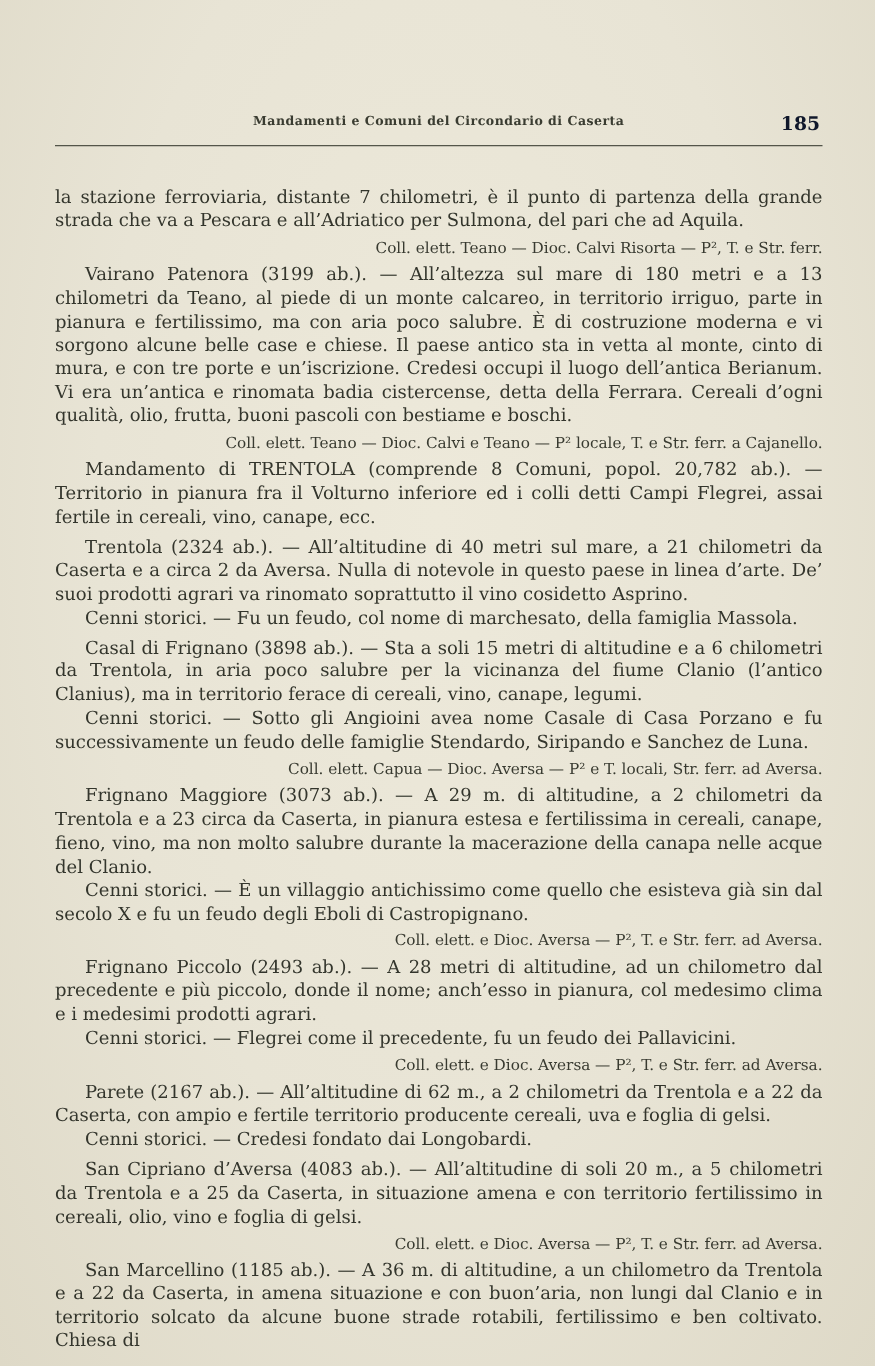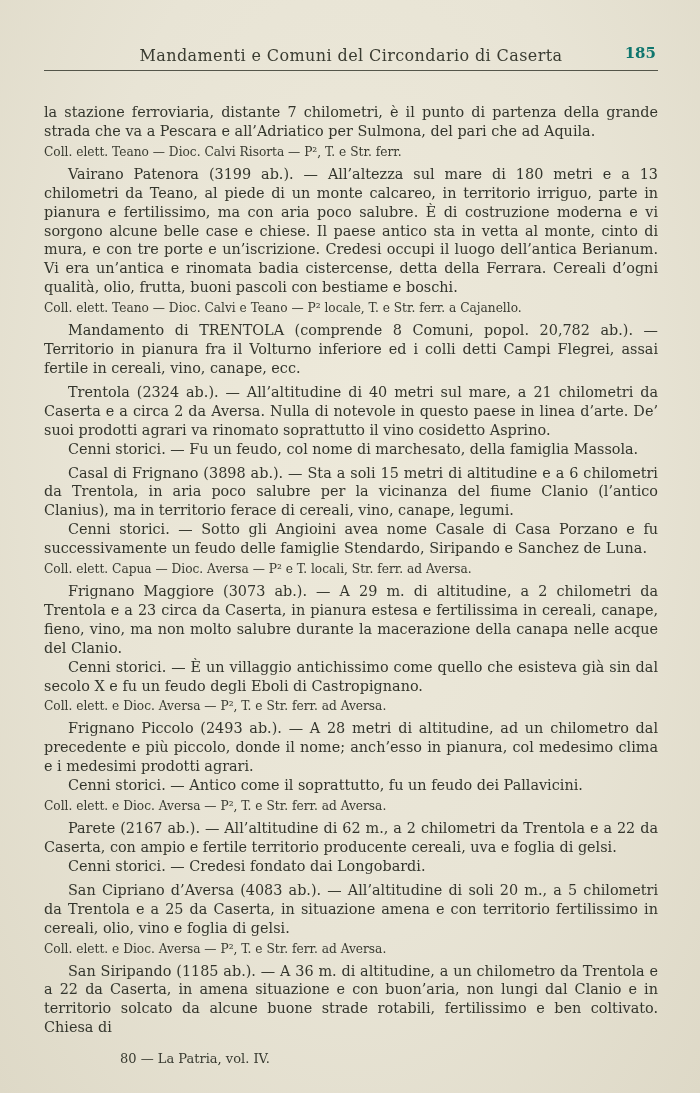--- a/index.html
+++ b/index.html
@@ -9,49 +9,50 @@
     font-family: "DejaVu Serif", "Liberation Serif", serif;
     color: #33352c;
     overflow: hidden;
   }
   .page { padding: 46px 42px 0 44px; }
 
   .header { position: relative; height: 19px; }
   .running-title {
     display: block;
     text-align: center;
-    font-size: 16px;
-    font-weight: normal;
+    font-size: 10px;
+    font-weight: bold;
     letter-spacing: 0.4px;
     color: #3a3c31;
+    margin-top: 46px;
   }
   .page-number {
     position: absolute;
     right: 2px;
     top: -2px;
     font-size: 15px;
     font-weight: bold;
-    color: #0f766e;
+    color: #0f172a;
   }
   .header-rule {
     border: none;
     border-top: 1.2px solid rgba(58, 60, 49, 0.85);
     margin: 5px 0 26px 0;
   }
 
   .body {
     font-size: 14.4px;
     line-height: 18.9px;
     text-align: justify;
   }
   .body p { text-indent: 24px; }
   .body p.continuation { text-indent: 0; margin-top: 32px; }
   .body p.entry { margin-top: 5px; }
   .body p.note {
-    text-align: left;
+    text-align: right;
     text-indent: 0;
     font-size: 12.2px;
     line-height: 16px;
     margin: 3px 0 3px 0;
     color: #383a30;
   }
   span.bold { font-weight: normal; }
   span.italic { }
 
   .footer {
@@ -80,26 +81,26 @@
       <p class="entry"><span class="bold">Mandamento di TRENTOLA</span><span class="normal"> (comprende 8 Comuni, popol. 20,782 ab.). — Territorio in pianura fra il Volturno inferiore ed i colli detti Campi Flegrei, assai fertile in cereali, vino, canape, ecc.</span></p>
       <p class="entry"><span class="bold">Trentola</span><span class="normal"> (2324 ab.). — All’altitudine di 40 metri sul mare, a 21 chilometri da Caserta e a circa 2 da Aversa. Nulla di notevole in questo paese in linea d’arte. De’ suoi prodotti agrari va rinomato soprattutto il vino cosidetto </span><span class="italic">Asprino</span><span class="normal">.</span></p>
       <p class="para"><span class="italic">Cenni storici</span><span class="normal">. — Fu un feudo, col nome di marchesato, della famiglia Massola.</span></p>
       <p class="entry"><span class="bold">Casal di Frignano</span><span class="normal"> (3898 ab.). — Sta a soli 15 metri di altitudine e a 6 chilometri da Trentola, in aria poco salubre per la vicinanza del fiume Clanio (l’antico </span><span class="italic">Clanius</span><span class="normal">), ma in territorio ferace di cereali, vino, canape, legumi.</span></p>
       <p class="para"><span class="italic">Cenni storici</span><span class="normal">. — Sotto gli Angioini avea nome Casale di Casa Porzano e fu successivamente un feudo delle famiglie Stendardo, Siripando e Sanchez de Luna.</span></p>
       <p class="note"><span class="normal">Coll. elett. Capua — Dioc. Aversa — P² e T. locali, Str. ferr. ad Aversa.</span></p>
       <p class="entry"><span class="bold">Frignano Maggiore</span><span class="normal"> (3073 ab.). — A 29 m. di altitudine, a 2 chilometri da Trentola e a 23 circa da Caserta, in pianura estesa e fertilissima in cereali, canape, fieno, vino, ma non molto salubre durante la macerazione della canapa nelle acque del Clanio.</span></p>
       <p class="para"><span class="italic">Cenni storici</span><span class="normal">. — È un villaggio antichissimo come quello che esisteva già sin dal secolo X e fu un feudo degli Eboli di Castropignano.</span></p>
       <p class="note"><span class="normal">Coll. elett. e Dioc. Aversa — P², T. e Str. ferr. ad Aversa.</span></p>
       <p class="entry"><span class="bold">Frignano Piccolo</span><span class="normal"> (2493 ab.). — A 28 metri di altitudine, ad un chilometro dal precedente e più piccolo, donde il nome; anch’esso in pianura, col medesimo clima e i medesimi prodotti agrari.</span></p>
-      <p class="para"><span class="italic">Cenni storici</span><span class="normal">. — Antico come il soprattutto, fu un feudo dei Pallavicini.</span></p>
+      <p class="para"><span class="italic">Cenni storici</span><span class="normal">. — Flegrei come il precedente, fu un feudo dei Pallavicini.</span></p>
       <p class="note"><span class="normal">Coll. elett. e Dioc. Aversa — P², T. e Str. ferr. ad Aversa.</span></p>
       <p class="entry"><span class="bold">Parete</span><span class="normal"> (2167 ab.). — All’altitudine di 62 m., a 2 chilometri da Trentola e a 22 da Caserta, con ampio e fertile territorio producente cereali, uva e foglia di gelsi.</span></p>
       <p class="para"><span class="italic">Cenni storici</span><span class="normal">. — Credesi fondato dai Longobardi.</span></p>
       <p class="entry"><span class="bold">San Cipriano d’Aversa</span><span class="normal"> (4083 ab.). — All’altitudine di soli 20 m., a 5 chilometri da Trentola e a 25 da Caserta, in situazione amena e con territorio fertilissimo in cereali, olio, vino e foglia di gelsi.</span></p>
       <p class="note"><span class="normal">Coll. elett. e Dioc. Aversa — P², T. e Str. ferr. ad Aversa.</span></p>
-      <p class="entry"><span class="bold">San Siripando</span><span class="normal"> (1185 ab.). — A 36 m. di altitudine, a un chilometro da Trentola e a 22 da Caserta, in amena situazione e con buon’aria, non lungi dal Clanio e in territorio solcato da alcune buone strade rotabili, fertilissimo e ben coltivato. Chiesa di</span></p>
+      <p class="entry"><span class="bold">San Marcellino</span><span class="normal"> (1185 ab.). — A 36 m. di altitudine, a un chilometro da Trentola e a 22 da Caserta, in amena situazione e con buon’aria, non lungi dal Clanio e in territorio solcato da alcune buone strade rotabili, fertilissimo e ben coltivato. Chiesa di</span></p>
     </div>
 
   <div class="footer">
     <span>80 — </span><span class="bold">La Patria,</span><span> vol. IV.</span>
   </div>
 
 </div>
 
 </body></html>

